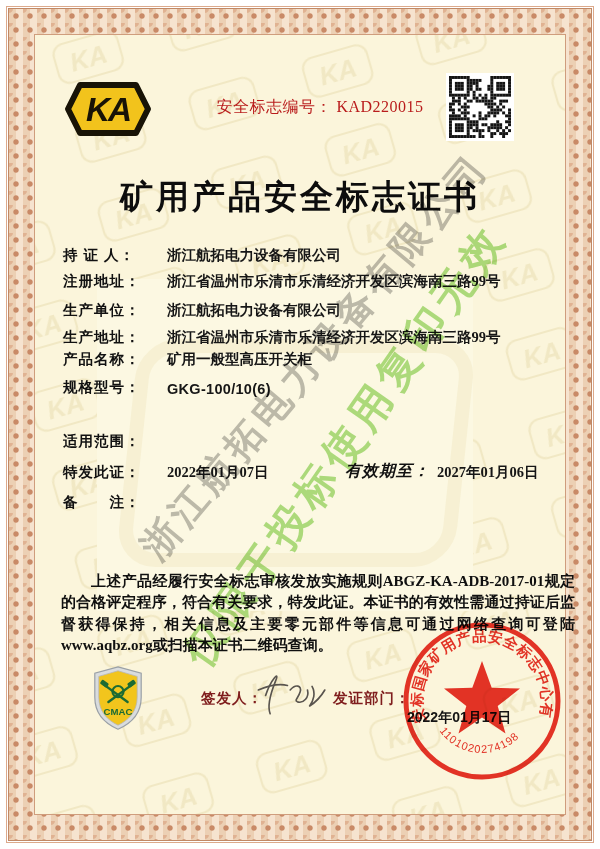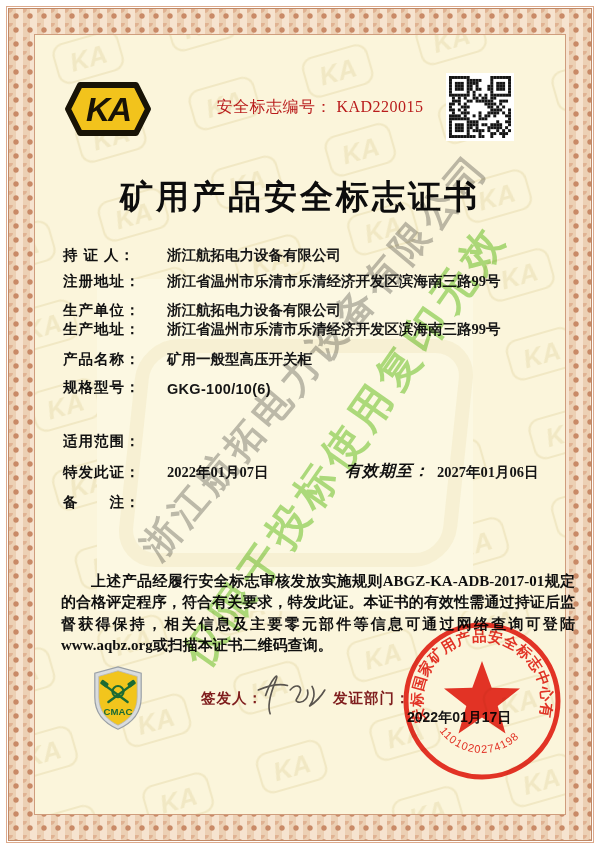--- a/index.html
+++ b/index.html
@@ -330,21 +330,21 @@
       <span class="fvalue">浙江航拓电力设备有限公司</span>
     </div>
     <div class="abs frow" style="top:232px">
       <span class="flabel">注册地址：</span>
       <span class="fvalue">浙江省温州市乐清市乐清经济开发区滨海南三路99号</span>
     </div>
     <div class="abs frow" style="top:261px">
       <span class="flabel">生产单位：</span>
       <span class="fvalue">浙江航拓电力设备有限公司</span>
     </div>
-    <div class="abs frow" style="top:280px">
+    <div class="abs frow" style="top:288px">
       <span class="flabel">生产地址：</span>
       <span class="fvalue">浙江省温州市乐清市乐清经济开发区滨海南三路99号</span>
     </div>
     <div class="abs frow" style="top:310px">
       <span class="flabel">产品名称：</span>
       <span class="fvalue">矿用一般型高压开关柜</span>
     </div>
     <div class="abs frow" style="top:338px">
       <span class="flabel">规格型号：</span>
       <span class="fvalue latin">GKG-100/10(6)</span>

